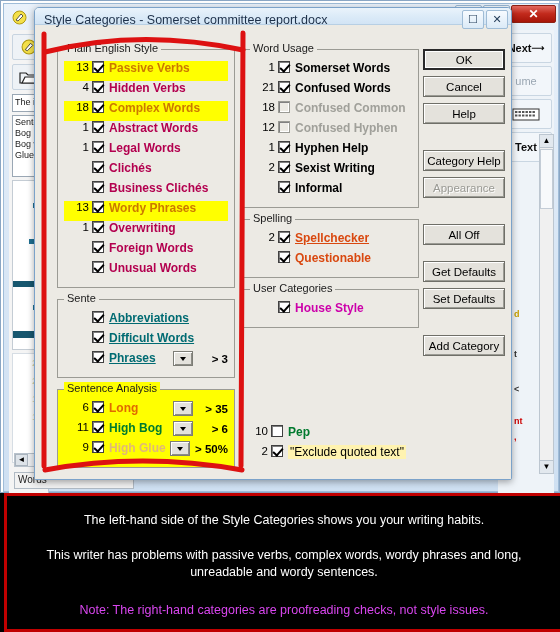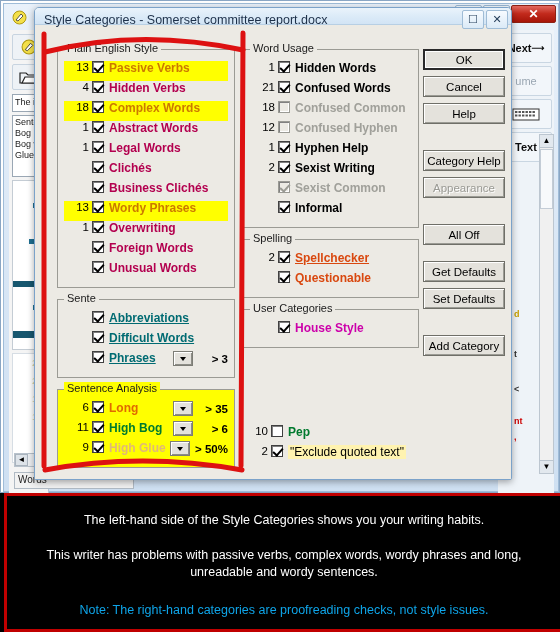--- a/index.html
+++ b/index.html
@@ -246,21 +246,21 @@
 
   
   .caption {
     position: absolute; left: 4px; top: 493px; width: 560px; height: 139px;
     background: #000; border: 3px solid #c00000;
   }
   .cap-line {
     color: #ffffff; font-size: 12.5px; text-align: center;
     line-height: 17px;
   }
-  .cap-note { color: #0ea5e9; font-size: 12.5px; text-align: center; }
+  .cap-note { color: #d946ef; font-size: 12.5px; text-align: center; }
 </style>
 </head>
 <body>
 
 <div id="root">
 
   <div class="bgwin">
     <div class="bgwin-frame">
 
       <div class="bgwin-title">
@@ -496,21 +496,21 @@
       </div>
 
       <div class="col-b">
 
         <div class="grp">
           <div class="legend">Word Usage</div>
           <div class="grp-inner">
             <div class="row">
               <span class="num">1</span>
               <span class="cb on"></span>
-              <span class="lbl c-black">Hidden Words</span>
+              <span class="lbl c-black">Somerset Words</span>
             </div>
             <div class="row">
               <span class="num">21</span>
               <span class="cb on"></span>
               <span class="lbl c-black">Confused Words</span>
             </div>
             <div class="row">
               <span class="num">18</span>
               <span class="cb dis"></span>
               <span class="lbl c-grey">Confused Common</span>
@@ -522,25 +522,20 @@
             </div>
             <div class="row">
               <span class="num">1</span>
               <span class="cb on"></span>
               <span class="lbl c-black">Hyphen Help</span>
             </div>
             <div class="row">
               <span class="num">2</span>
               <span class="cb on"></span>
               <span class="lbl c-black">Sexist Writing</span>
-            </div>
-            <div class="row">
-              <span class="num"></span>
-              <span class="cb dis on"></span>
-              <span class="lbl c-grey">Sexist Common</span>
             </div>
             <div class="row">
               <span class="num"></span>
               <span class="cb on"></span>
               <span class="lbl c-black">Informal</span>
             </div>
           </div>
         </div>
 
         <div class="grp">

